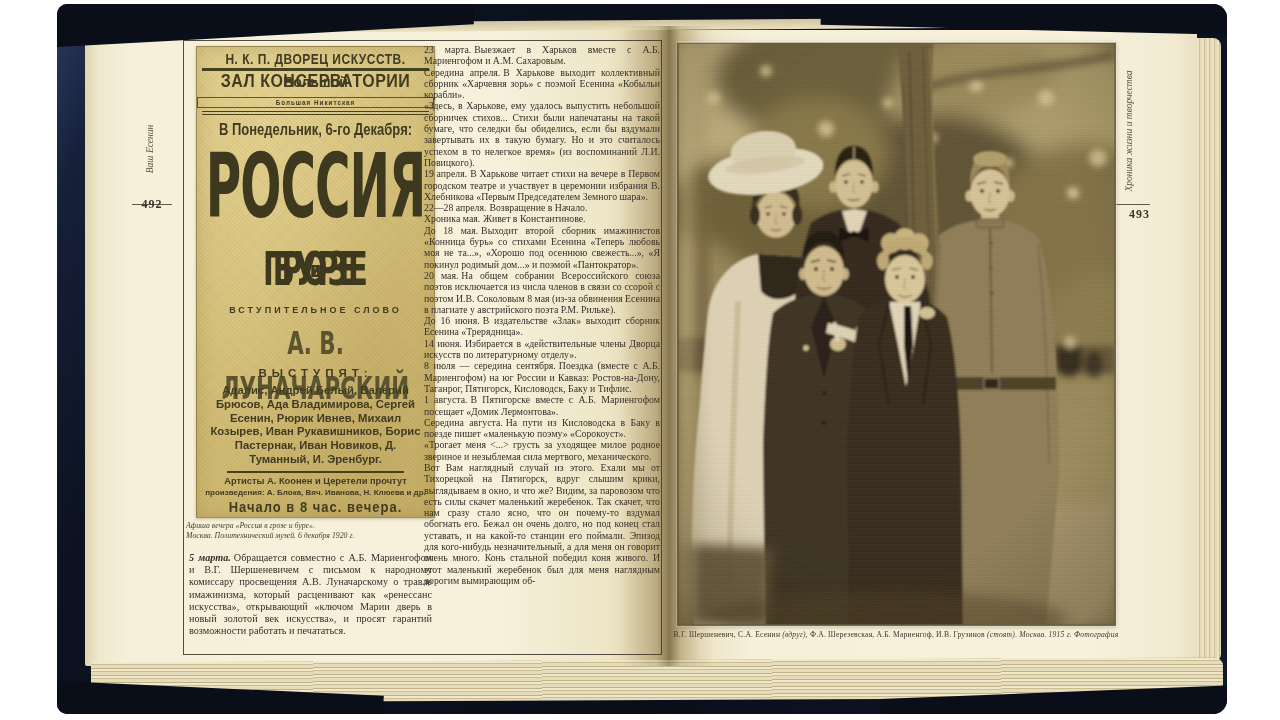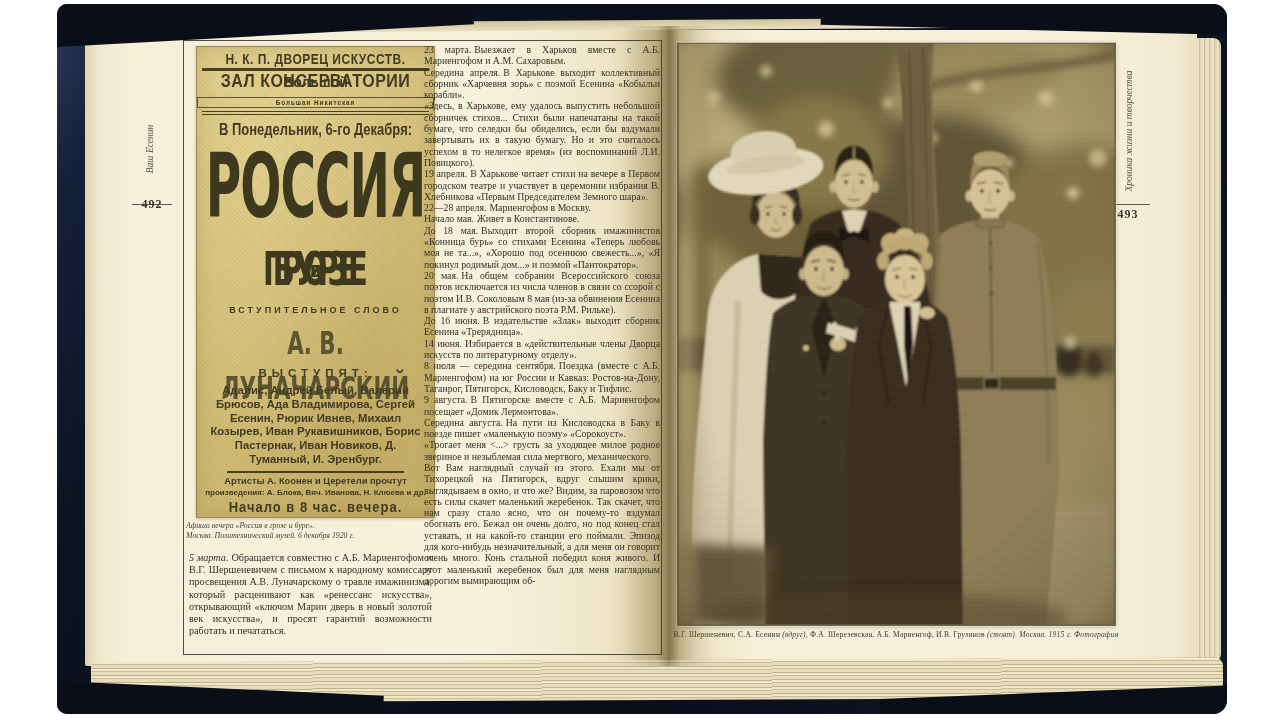--- a/index.html
+++ b/index.html
@@ -35,21 +35,21 @@
   .margin-title{position:absolute;z-index:10;font-style:italic;font-size:9.5px;color:#55503f;
         text-align:center;height:14px;line-height:14px;}
   .mt-left{left:90px;top:142px;width:120px;transform:rotate(-90deg);}
   .mt-right{left:1046px;top:124px;width:165px;transform:rotate(-90deg);}
   .pagenum-rule{position:absolute;height:1px;background:#5f5a4a;z-index:10;}
   .pr-left{left:132px;top:204px;width:40px;}
   .pr-right{left:1106px;top:204px;width:44px;}
   .pagenum{position:absolute;z-index:10;font-weight:700;font-size:12px;letter-spacing:1px;
         color:#3a362c;text-align:center;}
   .pn-left{left:132px;top:197px;width:40px;}
-  .pn-right{left:1106px;top:207px;width:44px;}
+  .pn-right{left:1106px;top:207px;width:44px;text-align:right;}
 
   
   .poster{position:absolute;left:196px;top:46px;width:237px;height:470px;z-index:10;overflow:hidden;
         color:#3f3a22;text-align:center;
         border:1px solid rgba(110,92,45,0.55);
         box-shadow:0 1px 3px rgba(90,70,25,0.3), inset 0 0 18px rgba(120,95,40,0.25);
         background:
           radial-gradient(ellipse at 30% 18%, rgba(255,240,180,0.28), transparent 60%),
           radial-gradient(ellipse at 72% 80%, rgba(140,110,45,0.18), transparent 55%),
           linear-gradient(160deg,#dcc987 0%,#d5c07a 45%,#cdb76e 100%);}
@@ -83,21 +83,21 @@
   .p-rule3{top:424px;left:30px;right:30px;height:2px;background:#43401f;}
   .p-artists1{top:429px;left:8px;right:8px;font-weight:700;font-size:9.3px;}
   .p-artists2{top:441px;left:6px;right:6px;font-weight:700;font-size:8px;}
   .p-start{top:452px;font-weight:700;font-size:13px;letter-spacing:1px;transform:scaleY(1.1);transform-origin:top;}
   .p-tick1{top:468px;font-weight:700;font-size:7.2px;letter-spacing:-0.2px;}
 
   .poster-caption{position:absolute;left:186px;top:521px;width:257px;z-index:10;text-align:left;
         font-style:italic;font-size:7.8px;line-height:10px;color:#45402f;}
   .footnote{position:absolute;left:189px;top:552px;width:243px;height:100px;overflow:hidden;z-index:10;
         font-size:10.2px;line-height:12.2px;text-align:justify;color:#33302а;color:#33302a;}
-  .footnote .lead{font-style:italic;margin-right:3px;}
+  .footnote .lead{font-style:italic;margin-right:3px;font-weight:bold;}
 
   
   .chronicle{position:absolute;left:424px;top:44px;width:236px;height:608px;overflow:hidden;z-index:10;
         font-size:9.8px;line-height:11.3px;text-align:justify;color:#33302a;}
   .chronicle p{margin:0;}
   .chronicle .lead{margin-right:3px;}
   .chronicle .lead:empty{margin-right:0;}
 
   
   .photo{position:absolute;left:677px;top:42px;width:437px;height:582px;z-index:10;background:#8a7a52;
@@ -176,28 +176,28 @@
 
   <div class="footnote">
     <span class="lead">5 марта.</span><span>Обращается совместно с А.Б. Мариенгофом и В.Г. Шершеневичем с письмом к народному комиссару просвещения А.В. Луначарскому о травле имажинизма, который расценивают как «ренессанс искусства», открывающий «ключом Марии дверь в новый золотой век искусства», и просят гарантий возможности работать и печататься.</span>
   </div>
 
   <div class="chronicle">
     <p><span class="lead">23 марта.</span><span>Выезжает в Харьков вместе с А.Б. Мариенгофом и А.М. Сахаровым.</span></p>
     <p><span class="lead">Середина апреля.</span><span>В Харькове выходит коллективный сборник «Харчевня зорь» с поэмой Есенина «Кобыльи корабли».</span></p>
     <p><span class="lead"></span><span>«Здесь, в Харькове, ему удалось выпустить небольшой сборничек стихов... Стихи были напечатаны на такой бумаге, что селедки бы обиделись, если бы вздумали завертывать их в такую бумагу. Но и это считалось успехом в то нелегкое время» (из воспоминаний Л.И. Повицкого).</span></p>
     <p><span class="lead">19 апреля.</span><span>В Харькове читает стихи на вечере в Первом городском театре и участвует в церемонии избрания В. Хлебникова «Первым Председателем Земного шара».</span></p>
-    <p><span class="lead">22—28 апреля.</span><span>Мариенгофом в Москву.</span></p>
-    <p><span class="lead">Начало мая.</span><span>Живет в Константинове.</span></p>
+    <p><span class="lead">22—28 апреля.</span><span>Возвращение в Начало.</span></p>
+    <p><span class="lead">Хроника мая.</span><span>Живет в Константинове.</span></p>
     <p><span class="lead">До 18 мая.</span><span>Выходит второй сборник имажинистов «Конница бурь» со стихами Есенина «Теперь любовь моя не та...», «Хорошо под осеннюю свежесть...», «Я покинул родимый дом...» и поэмой «Пантократор».</span></p>
     <p><span class="lead">20 мая.</span><span>На общем собрании Всероссийского союза поэтов исключается из числа членов в связи со ссорой с поэтом И.В. Соколовым 8 мая (из-за обвинения Есенина в плагиате у австрийского поэта Р.М. Рильке).</span></p>
     <p><span class="lead">До 16 июня.</span><span>В издательстве «Злак» выходит сборник Есенина «Трерядница».</span></p>
     <p><span class="lead">14 июня.</span><span>Избирается в «действительные члены Дворца искусств по литературному отделу».</span></p>
     <p><span class="lead">8 июля — середина сентября.</span><span>Поездка (вместе с А.Б. Мариенгофом) на юг России и Кавказ: Ростов-на-Дону, Таганрог, Пятигорск, Кисловодск, Баку и Тифлис.</span></p>
-    <p><span class="lead">9 августа.</span><span>В Пятигорске вместе с А.Б. Мариенгофом посещает «Домик Лермонтова».</span></p>
+    <p><span class="lead">1 августа.</span><span>В Пятигорске вместе с А.Б. Мариенгофом посещает «Домик Лермонтова».</span></p>
     <p><span class="lead">Середина августа.</span><span>На пути из Кисловодска в Баку в поезде пишет «маленькую поэму» «Сорокоуст».</span></p>
     <p><span class="lead"></span><span>«Трогает меня &lt;...&gt; грусть за уходящее милое родное звериное и незыблемая сила мертвого, механического.</span></p>
     <p><span class="lead"></span><span>Вот Вам наглядный случай из этого. Ехали мы от Тихорецкой на Пятигорск, вдруг слышим крики, выглядываем в окно, и что же? Видим, за паровозом что есть силы скачет маленький жеребенок. Так скачет, что нам сразу стало ясно, что он почему-то вздумал обогнать его. Бежал он очень долго, но под конец стал уставать, и на какой-то станции его поймали. Эпизод для кого-нибудь незначительный, а для меня он говорит очень много. Конь стальной победил коня живого. И этот маленький жеребенок был для меня наглядным дорогим вымирающим об-</span></p>
   </div>
 
   <div class="photo">
     <svg viewBox="0 0 437 582" preserveAspectRatio="none">
       <defs>
         <linearGradient id="bgG" x1="0" y1="0" x2="0" y2="1">
           <stop offset="0" stop-color="#7f7049"></stop>

